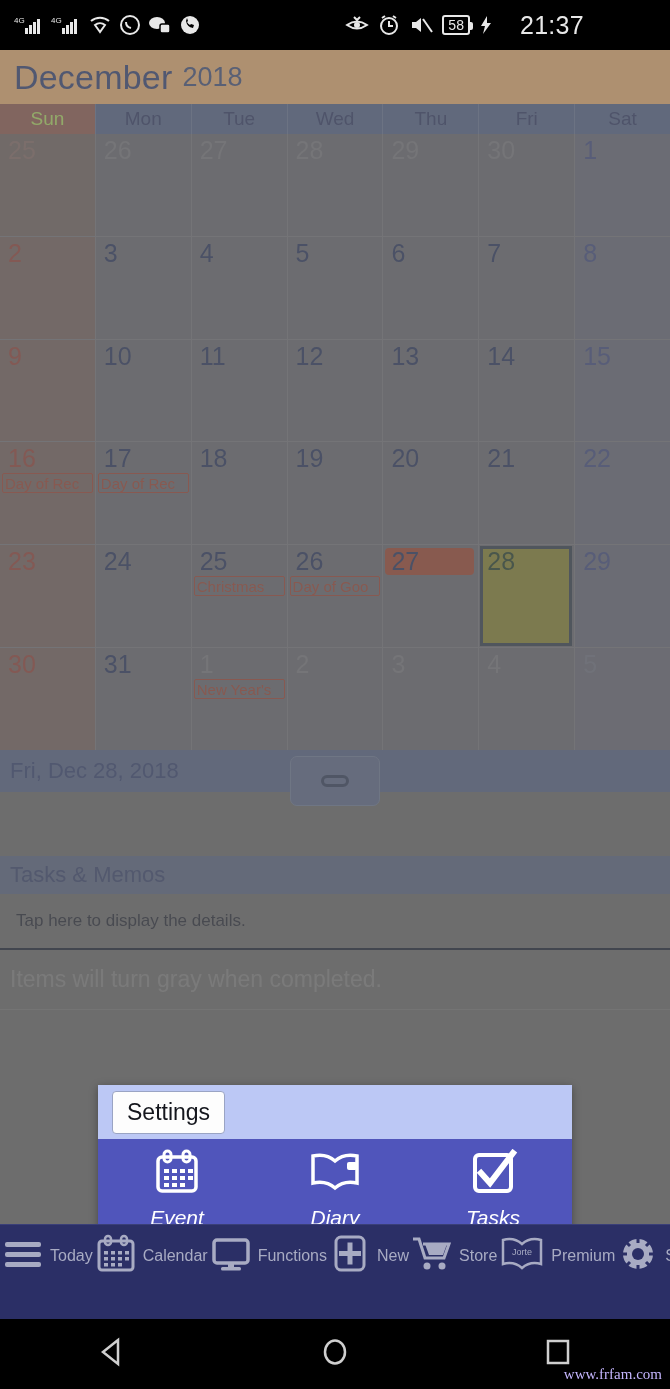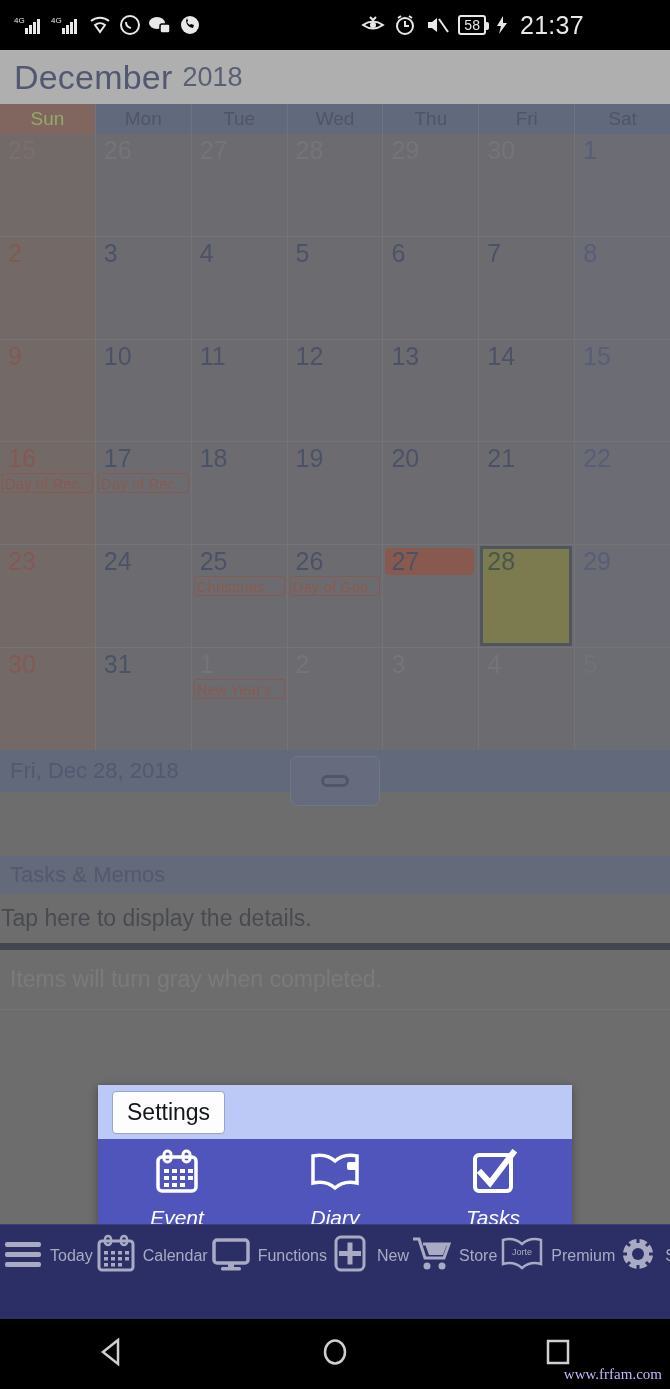--- a/index.html
+++ b/index.html
@@ -14,38 +14,38 @@
   
   .statusbar {
     position:absolute; top:0; left:0; width:598px; height:50px;
     background:#000; color:#e8e8e8;
     display:flex; align-items:center; justify-content:space-between;
     padding:0 14px;
   }
   .sb-left, .sb-right { display:flex; align-items:center; gap:7px; }
   .sb-right { gap:9px; }
   .sb-icon { display:inline-flex; align-items:center; }
-  .sb-time { font-size:25px; letter-spacing:.3px; margin-left:2px; }
+  .sb-time { font-size:25px; letter-spacing:.3px; margin-left:18px; }
   .batt {
     border:2px solid #e8e8e8; border-radius:3px;
     font-size:14px; padding:0 4px; line-height:17px; height:20px;
     display:inline-flex; align-items:center; position:relative;
   }
   .batt::after{ content:""; position:absolute; right:-5px; top:5px; width:3px; height:8px;
     background:#e8e8e8; border-radius:0 2px 2px 0;}
 
   
   .app { position:absolute; top:50px; left:0; width:670px; height:1269px; background:#6e6e6e; }
 
   .dim { position:absolute; inset:0; background:rgba(110,110,110,0.55); pointer-events:none; z-index:40; }
 
   
   .month-head {
     position:absolute; top:0; left:0; width:670px; height:54px;
-    background:#ffffff;
+    background:#fdba74;
     display:flex; align-items:center; padding-left:14px; gap:10px;
   }
   .month-name { font-size:34px; color:#2f3f77; letter-spacing:.2px; }
   .month-year { font-size:27px; color:#41507f; }
 
   
   .weekdays { position:absolute; top:54px; left:0; width:670px; height:30px; display:flex; }
   .wd { flex:1 1 0; background:#53658f; border-right:1px solid #6b7a9d;
         color:#2b3566; font-size:19px; display:flex; align-items:center; justify-content:center; }
   .wd:last-child { border-right:none; }
@@ -107,22 +107,22 @@
   .gap-area { position:absolute; top:742px; left:0; width:670px; height:64px; background:#6e6e6e; }
 
   
   .tm-head {
     position:absolute; top:806px; left:0; width:670px; height:38px;
     background:#5a6687; color:#33406f; font-size:22px;
     display:flex; align-items:center; padding-left:10px;
   }
   .tm-row1 {
     position:absolute; top:844px; left:0; width:670px; height:56px;
-    border-bottom:7px solid #0f172a; color:#1b1f2e; font-size:23px;
-    display:flex; align-items:center; padding-left:1px; background:#6e6e6e;
+    border-bottom:2px solid #0f172a; color:#1b1f2e; font-size:17px;
+    display:flex; align-items:center; padding-left:16px; background:#6e6e6e;
   }
   .tm-row2 {
     position:absolute; top:900px; left:0; width:670px; height:60px;
     border-bottom:1px solid #7d7d7d; color:#8b8b8b; font-size:23px;
     display:flex; align-items:center; padding-left:10px; background:#6e6e6e;
   }
 
   
   .popup { position:absolute; left:98px; top:1035px; width:474px; z-index:60;
            box-shadow:0 2px 8px rgba(0,0,0,.35); }

